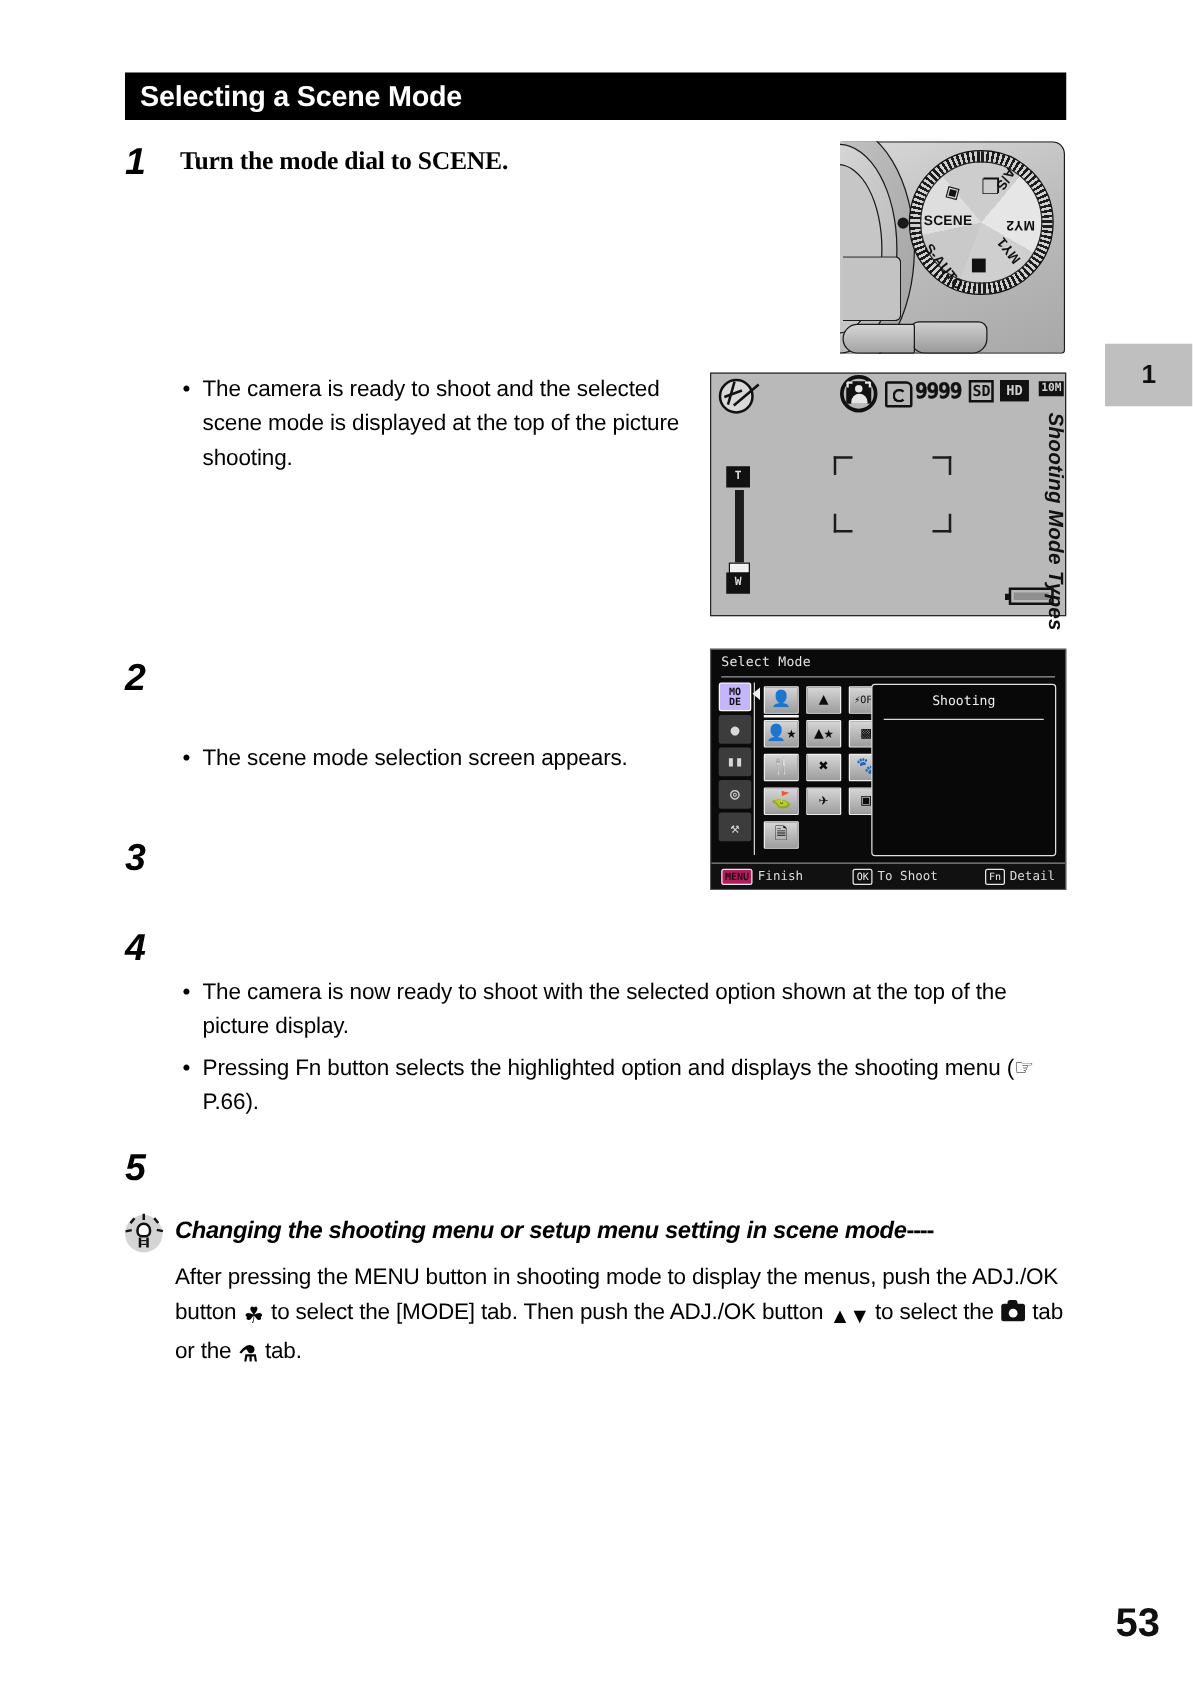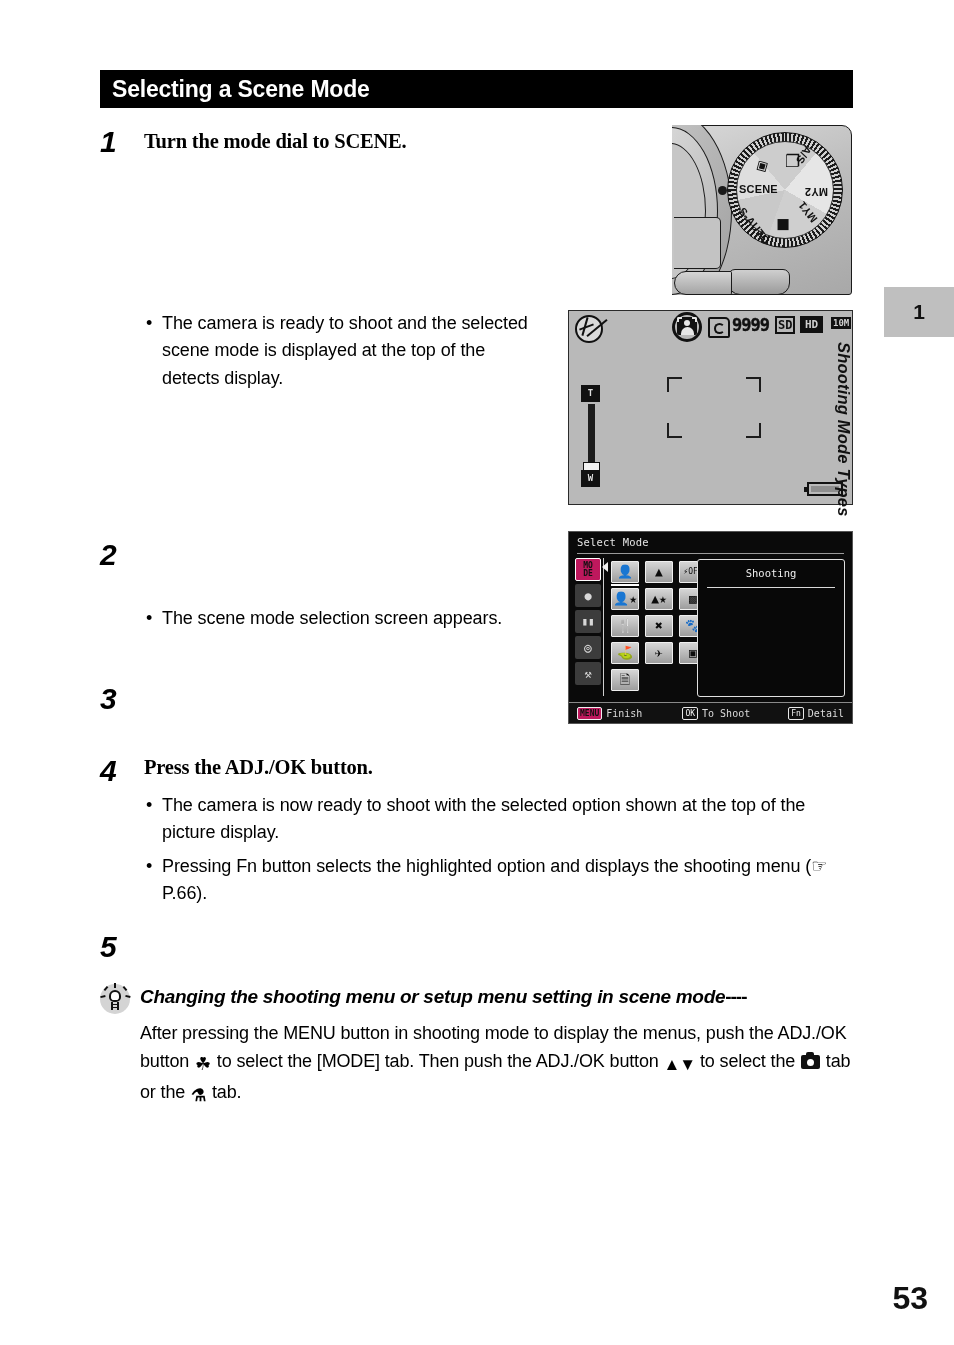--- a/index.html
+++ b/index.html
@@ -14,21 +14,20 @@
     font-family: "Liberation Sans", sans-serif;
     color: #000;
     overflow: hidden;
   }
 
   
   #page {
     position: absolute;
     inset: 0;
     background: #fff;
-    margin-top: 12px;
   }
 
   
   .section-header {
     position: absolute;
     left: 100px;
     top: 58px;
     width: 753px;
     height: 38px;
     background: #000;
@@ -434,21 +433,21 @@
     position: relative;
     display: flex;
     align-items: center;
     justify-content: center;
     color: #d8d8d8;
     font-size: 9px;
     font-weight: bold;
     line-height: 1;
   }
   .tab-item.active {
-    background: #be185d;
+    background: #c4b5fd;
     color: #111;
     border: 1px solid #fff;
     box-sizing: border-box;
   }
   .tab-divider {
     position: absolute;
     left: 34px; top: 26px;
     width: 1px; height: 138px;
     background: #cfcfcf;
   }
@@ -680,21 +679,21 @@
   <div class="section-header">
     <span class="title">Selecting a Scene Mode</span>
   </div>
 
   <div class="step-num" style="left:100px; top:115px;">1</div>
   <div class="step-head" style="left:144px; top:116px; width:410px;">Turn the mode dial to SCENE.</div>
 
   <div class="bullet-block" style="left:146px; top:298px; width:400px;">
     <div class="bullet-row">
       <span class="bullet-dot">•</span>
-      <span class="bullet-text">The camera is ready to shoot and the selected scene mode is displayed at the top of the detects display.</span>
+      <span class="bullet-text">The camera is ready to shoot and the selected scene mode is displayed at the top of the picture shooting.</span>
     </div>
   </div>
 
   <div id="dial-fig">
     <div class="dial-body"></div>
     <div class="lens-arc"></div>
     <div class="lens-arc2"></div>
     <div class="lens-arc3"></div>
     <div class="flat-panel"></div>
     <div class="dot-mark"></div>
@@ -816,21 +815,20 @@
         <span>To Shoot</span>
       </div>
       <div class="foot-item" style="margin-left:38px;">
         <span class="key-box">Fn</span>
         <span>Detail</span>
       </div>
     </div>
   </div>
 
   <div class="step-num" style="left:100px; top:744px;">4</div>
-  <div class="step-head" style="left:144px; top:742px; width:500px;">Press the ADJ./OK button.</div>
   <div class="bullet-block" style="left:146px; top:780px; width:706px;">
     <div class="bullet-row" style="margin-bottom:6px;">
       <span class="bullet-dot">•</span>
       <span class="bullet-text">The camera is now ready to shoot with the selected option shown at the top of the picture display.</span>
     </div>
     <div class="bullet-row">
       <span class="bullet-dot">•</span>
       <span class="bullet-text">Pressing Fn button selects the highlighted option and displays the shooting menu (☞ P.66).</span>
     </div>
   </div>

